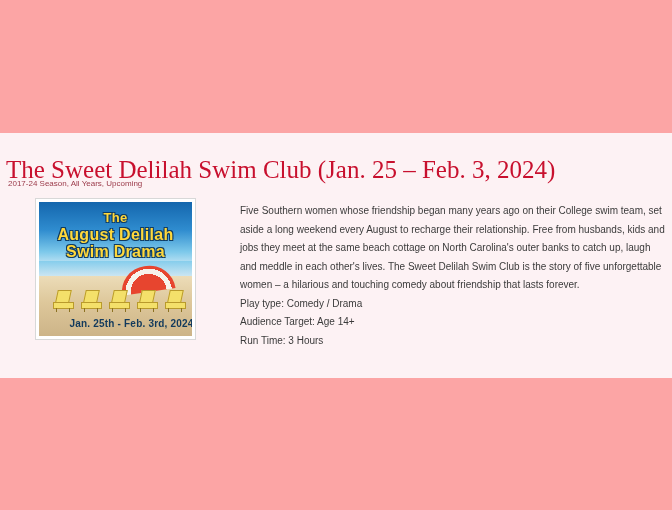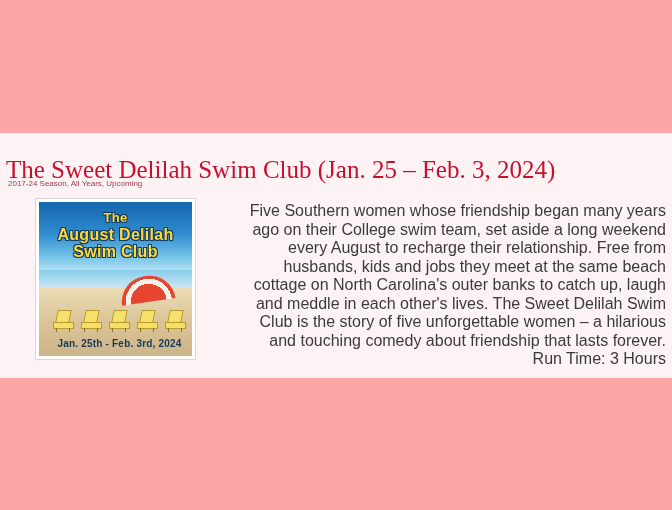--- a/index.html
+++ b/index.html
@@ -46,21 +46,21 @@
     top: 178px;
     font-size: 8px;
     line-height: 11px;
     color: #9b3a4a;
   }
   .poster-wrap {
     position: absolute;
     left: 35px;
     top: 198px;
     width: 161px;
-    height: 162px;
+    height: 142px;
     background: #ffffff;
     border: 1px solid #d8d8d8;
     padding: 3px;
     box-sizing: border-box;
   }
   .poster {
     position: relative;
     width: 100%;
     height: 100%;
     overflow: hidden;
@@ -95,21 +95,21 @@
     line-height: 17px;
     color: #ffd83b;
     text-shadow: 1px 1px 0 #0f3c63, -1px 1px 0 #0f3c63, 1px -1px 0 #0f3c63, -1px -1px 0 #0f3c63;
     letter-spacing: 0.3px;
   }
   .p-title .l1 { font-size: 13px; display: block; }
   .p-title .l2 { display: block; }
   .p-title .l3 { display: block; }
   .p-dates {
     position: absolute;
-    left: 4px;
+    left: 16px;
     bottom: 7px;
     width: 100%;
     text-align: center;
     font-family: "Liberation Sans", sans-serif;
     font-weight: bold;
     font-size: 10px;
     color: #123a5c;
     letter-spacing: 0.2px;
   }
   .umbrella {
@@ -160,24 +160,23 @@
   .c2 { left: 42px; }
   .c3 { left: 70px; }
   .c4 { left: 98px; }
   .c5 { left: 126px; }
 
   .body-text {
     position: absolute;
     left: 240px;
     top: 202px;
     width: 426px;
-    font-size: 16px;
+    font-size: 10px;
     line-height: 18.5px;
     color: #3b3b3b;
-    text-align: right;
   }
   .body-text p {
     margin: 0;
   }
   .detail {
     margin-top: 0;
   }
 </style>
 </head>
 <body>
@@ -225,25 +224,27 @@
       <div class="chair c5">
         <div class="back"></div>
           <div class="seat"></div>
           <div class="leg l"></div>
           <div class="leg r"></div>
       </div>
 
       <div class="p-title">
         <span class="l1">The</span>
         <span class="l2">August Delilah</span>
-        <span class="l3">Swim Club</span>
+        <span class="l3">Swim Drama</span>
       </div>
 
       <div class="p-dates">Jan. 25th - Feb. 3rd, 2024</div>
     </div>
   </div>
 
   <div class="body-text">
     <p>Five Southern women whose friendship began many years ago on their College swim team, set aside a long weekend every August to recharge their relationship.  Free from husbands, kids and jobs they meet at the same beach cottage on North Carolina's outer banks to catch up, laugh and meddle in each other's lives. The Sweet Delilah Swim Club is the story of five unforgettable women – a hilarious and touching comedy about friendship that lasts forever.</p>
+    <p class="detail">Play type: Comedy / Drama</p>
+    <p class="detail">Audience Target: Age 14+</p>
     <p class="detail">Run Time: 3 Hours</p>
   </div>
 
 </div>
 
 </body></html>

